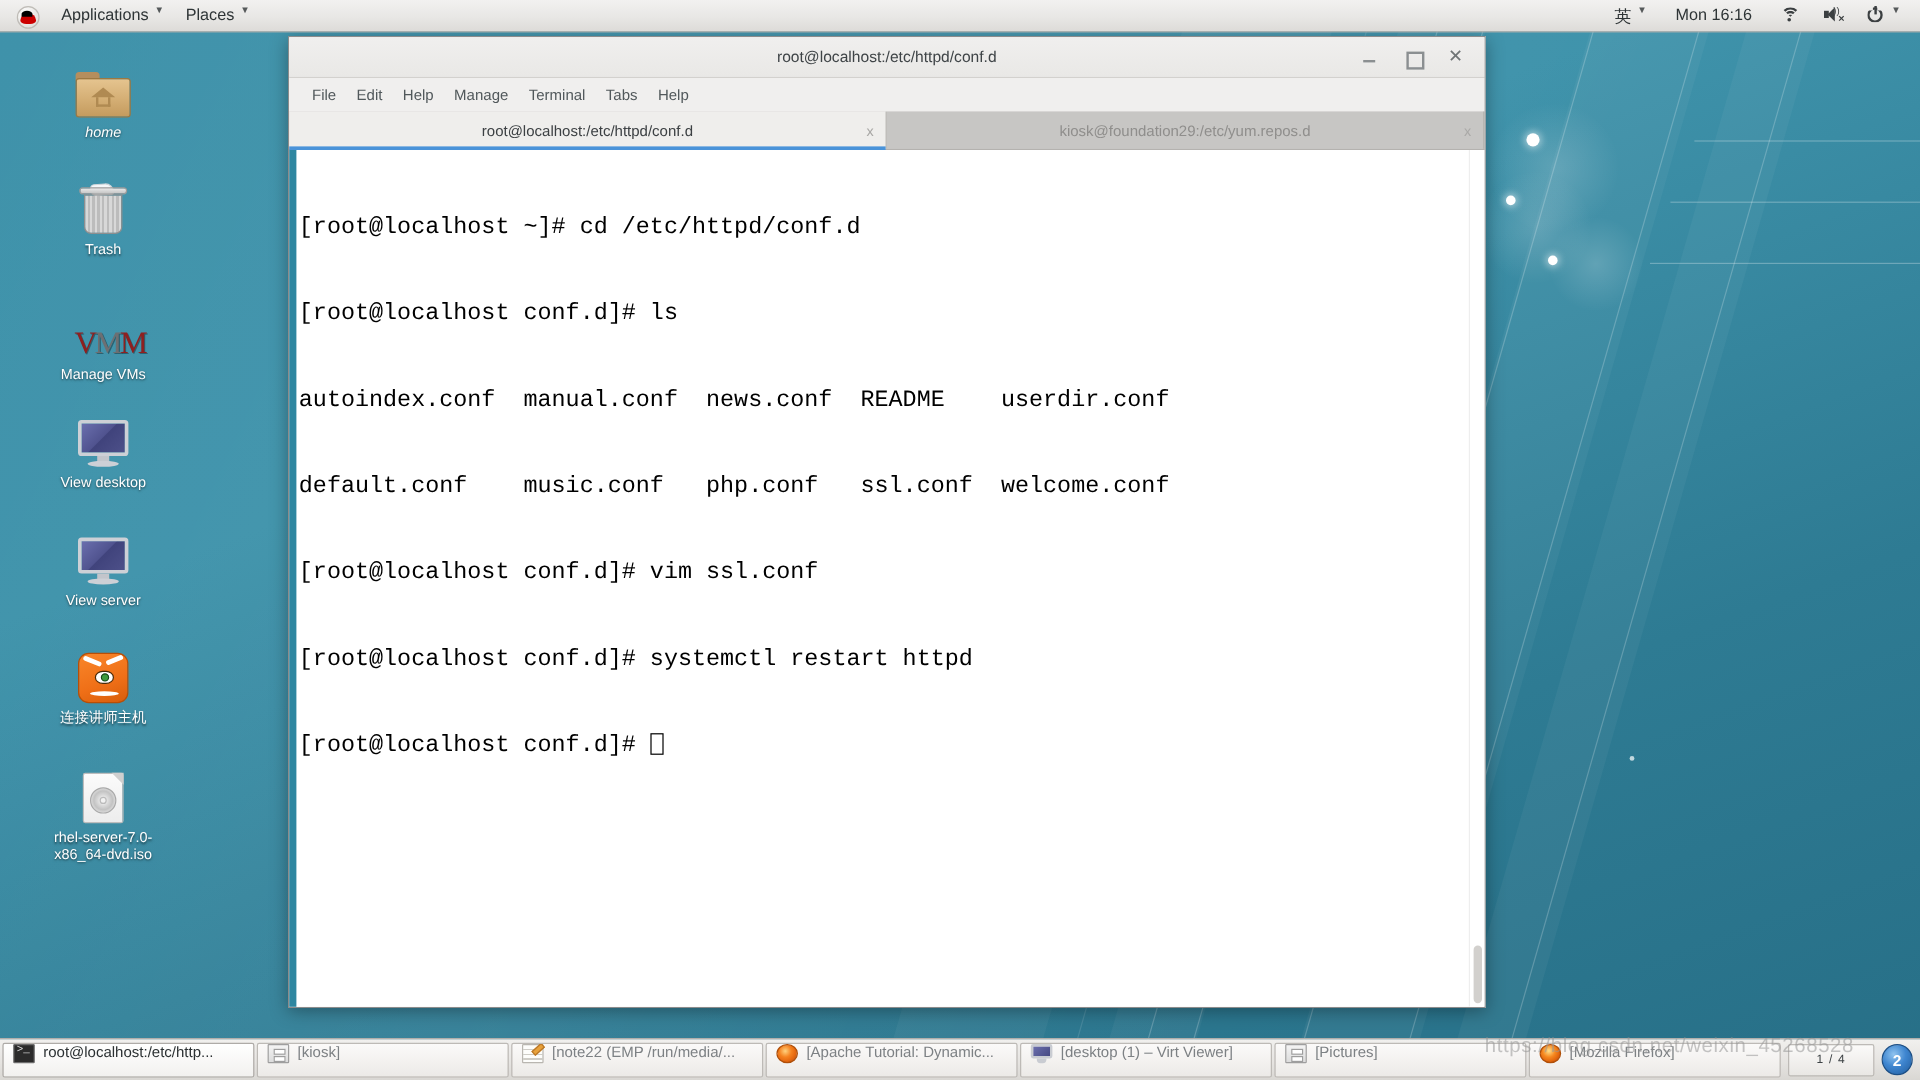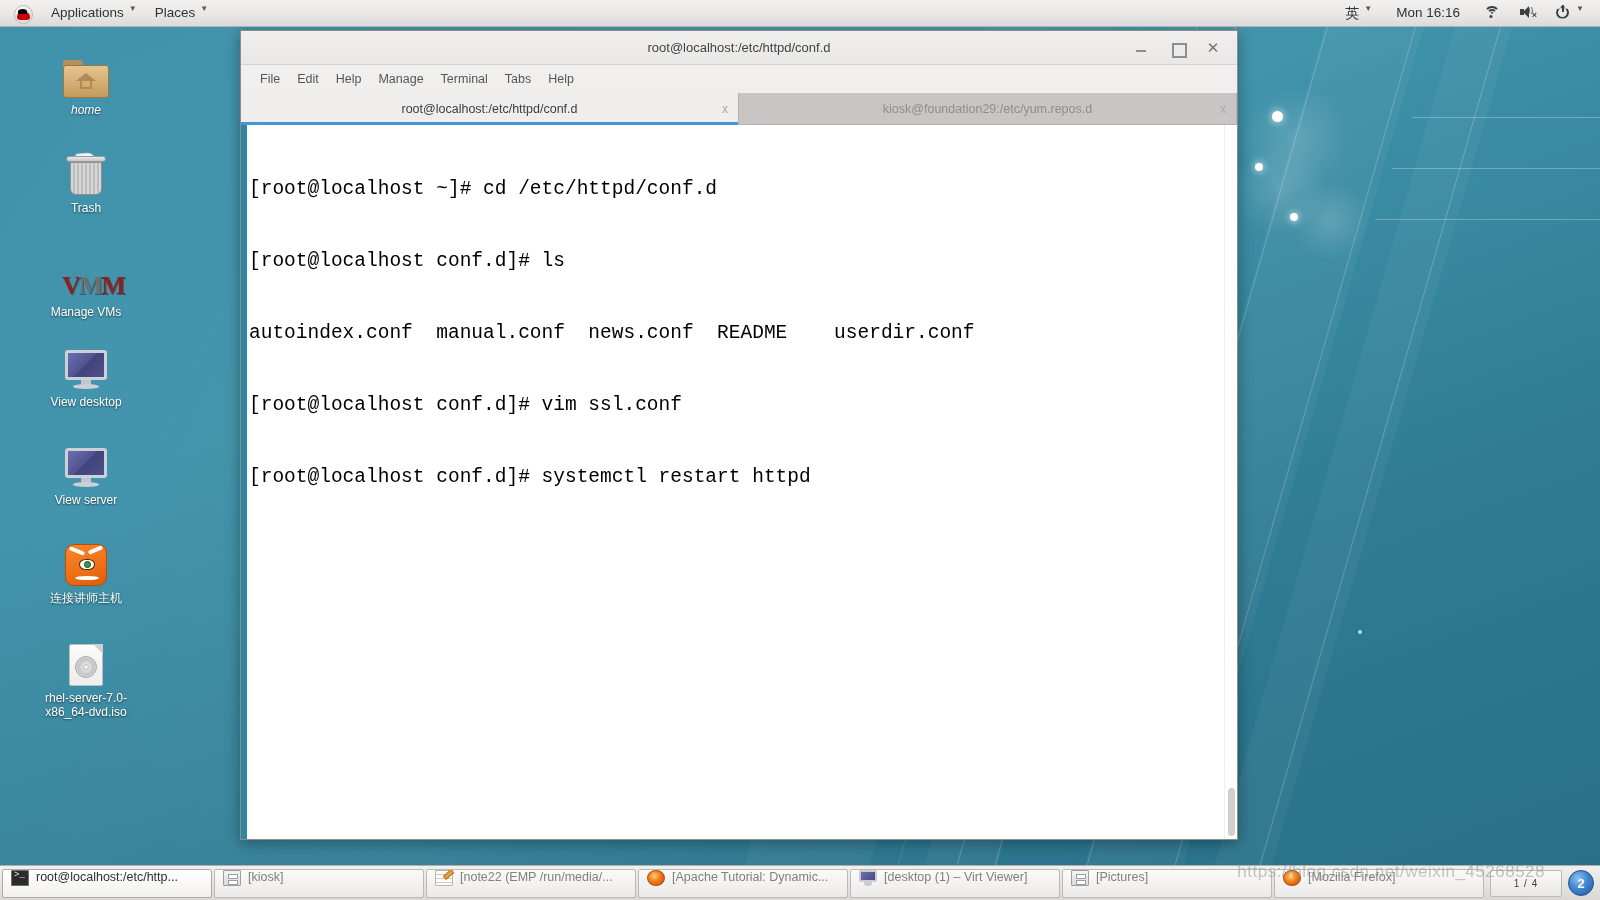--- a/index.html
+++ b/index.html
@@ -161,21 +161,21 @@
     border-radius: 0 0 6px 6px;
   }
   .ic-trash .paper {
     position: absolute; left: 7px; top: -3px; width: 20px; height: 10px;
     background: #f4f7f9; border: 1px solid #cfd6da;
     border-radius: 4px 8px 3px 6px; transform: rotate(-4deg);
   }
 
   
   .ic-vm { width: 48px; height: 26px; position: relative;
-    font-family: "Liberation Serif", serif; font-weight: bold; font-size: 26px;
+    font-family: "Liberation Serif", serif; font-weight: normal; font-size: 26px;
     color: #9d2b2b; letter-spacing: -2px; line-height: 24px;
     text-shadow: 1px 1px 0 rgba(0,0,0,0.35);
   }
   .ic-vm .v1 { color: #8e2020; }
   .ic-vm .m1 { color: #6d6f72; }
 
   
   .ic-monitor { width: 42px; height: 40px; position: relative; }
   .ic-monitor .screen {
     position: absolute; left: 0; top: 0; width: 42px; height: 30px;
@@ -607,22 +607,24 @@
       <span>kiosk@foundation29:/etc/yum.repos.d</span>
       <span class="tclose">x</span>
     </div>
   </div>
 
   <div id="term-body">
     <div id="term-text">
       <div class="line">[root@localhost ~]# cd /etc/httpd/conf.d</div>
       <div class="line">[root@localhost conf.d]# ls</div>
       <div class="line">autoindex.conf  manual.conf  news.conf  README    userdir.conf</div>
+      <div class="line">default.conf    music.conf   php.conf   ssl.conf  welcome.conf</div>
       <div class="line">[root@localhost conf.d]# vim ssl.conf</div>
       <div class="line">[root@localhost conf.d]# systemctl restart httpd</div>
+      <div class="line"><span>[root@localhost conf.d]# </span><span class="cursor-block"></span></div>
     </div>
     <div id="term-scroll">
       <div class="thumb"></div>
     </div>
   </div>
 </div>
 
 <div id="taskbar">
   <div class="tb-item active">
     <span class="tbic tbic-term"></span>

